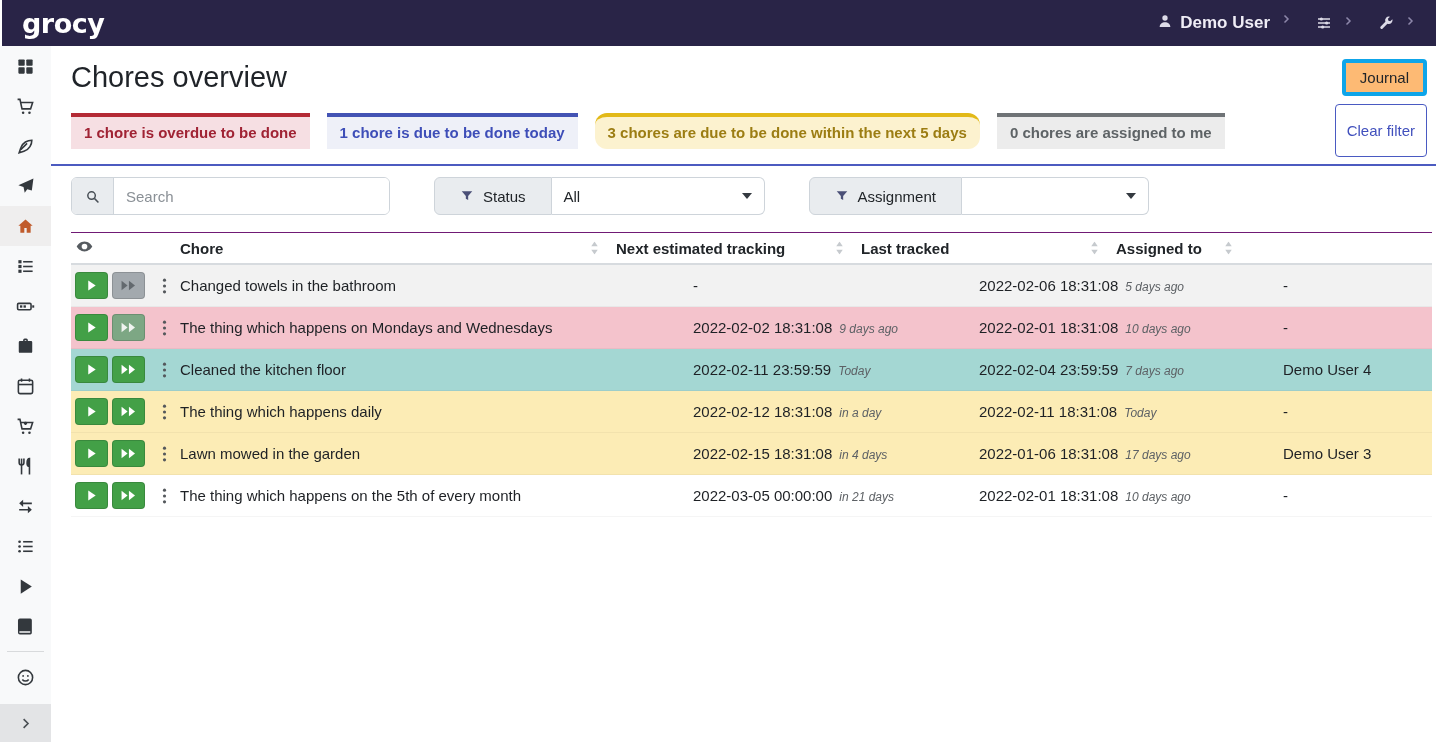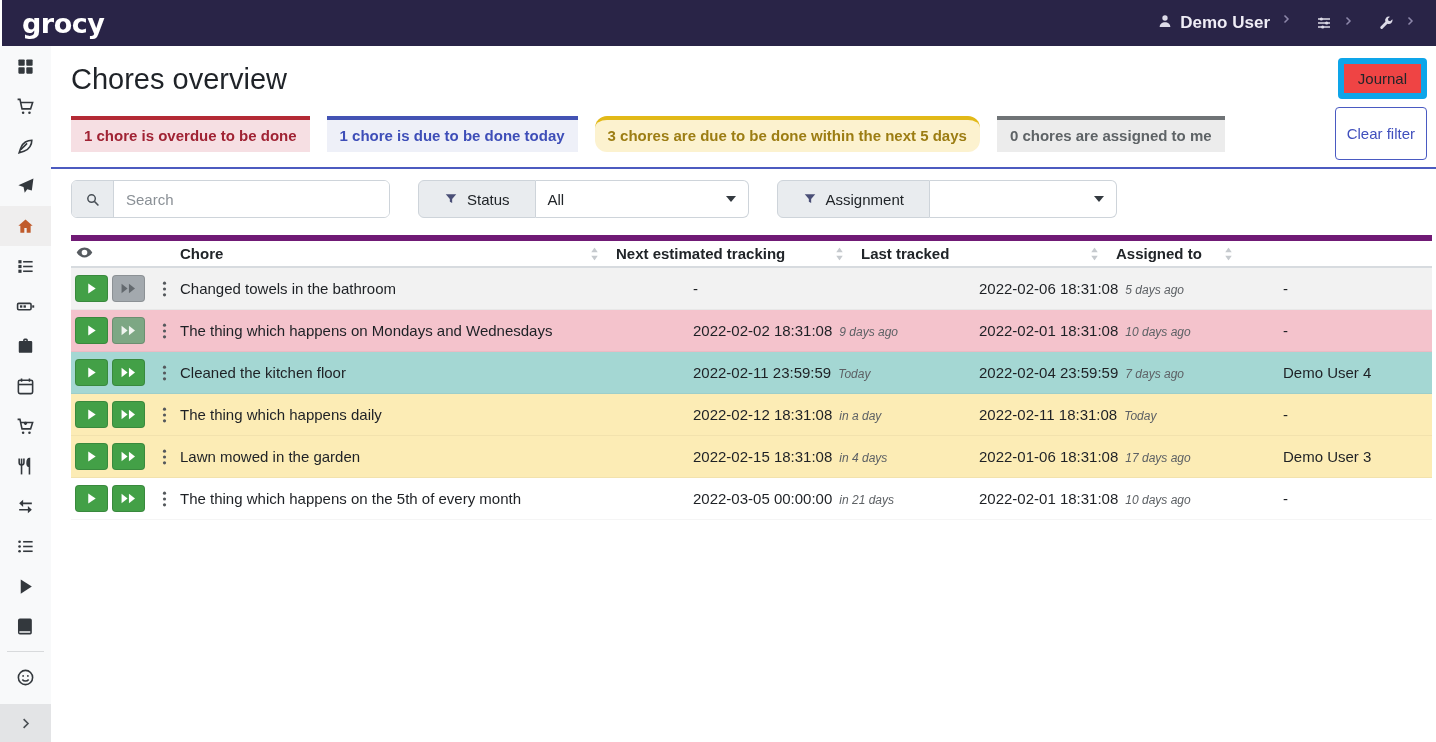--- a/index.html
+++ b/index.html
@@ -25,37 +25,37 @@
   .side-divider { border-top:1px solid #d8dadc; margin:5px 7px; }
   .side-expand { position:absolute; bottom:0; left:0; width:51px; height:38px; background:#e3e4e6;
                  display:flex; align-items:center; justify-content:center; color:#4a4f54; cursor:pointer; }
   .side-expand svg { width:15px; height:15px; }
 
   
   .main { position:absolute; top:46px; left:51px; width:1385px; bottom:0; background:#fff; }
 
   .page-head { display:flex; align-items:center; padding:12px 9px 8px 20px; }
   .page-title { font-size:29px; font-weight:500; color:#1f2328; line-height:38px; }
-  .btn-journal { margin-left:auto; background:#ef4444; border:6px solid #0ea5e9; color:#212529;
+  .btn-journal { margin-left:auto; background:#fdba74; border:4px solid #0ea5e9; color:#212529;
                  border-radius:4px; font-size:15px; padding:6px 14px; cursor:pointer;
                  font-family:"Liberation Sans", sans-serif; }
 
   .chips-row { display:flex; align-items:center; gap:17px; padding:0 9px 7px 20px;
                border-bottom:2px solid #4c5bc0; }
   .chip { border-top:4px solid; padding:7px 13px 8px; font-size:15px; font-weight:700;
           cursor:pointer; white-space:nowrap; }
   .chip-overdue  { background:#f6dfe3; color:#a02334; border-color:#b42a35; }
   .chip-today    { background:#eef0f8; color:#3e4eb8; border-color:#4353b4; }
   .chip-soon     { background:#fcf2cf; color:#9c7d13; border-color:#e2b918;border-radius:12px; }
   .chip-assigned { background:#ececec; color:#5e6366; border-color:#6f7376; }
   .btn-clear { margin-left:auto; background:#fff; border:1px solid #4a5ac2; color:#4150bd;
                border-radius:4px; font-size:15px; padding:17px 11px; cursor:pointer;
                font-family:"Liberation Sans", sans-serif;text-align:center; }
 
-  .filter-row { display:flex; align-items:flex-end; gap:28px; padding:11px 9px 9px 20px; }
+  .filter-row { display:flex; align-items:flex-end; gap:44px; padding:11px 9px 9px 20px; }
   .search-group { display:flex; width:319px; height:38px; border:1px solid #ced4da; border-radius:6px;
                   overflow:hidden; background:#fff; }
   .search-addon { width:42px; background:#e9ecef; border-right:1px solid #ced4da;
                   display:flex; align-items:center; justify-content:center; color:#495057; }
   .search-addon svg { width:15px; height:15px; }
   .search-input { flex:1; border:none; outline:none; padding:0 12px; font-size:15px; color:#212529;
                   font-family:"Liberation Sans", sans-serif; background:#fff; }
   .search-input::placeholder { color:#8a9096; }
 
   .filter-group { display:flex; height:38px; }
@@ -66,21 +66,21 @@
                    border-left:none; border-radius:0 6px 6px 0; padding:0 12px; font-size:15px;
                    background:#fff; cursor:pointer; color:#212529; }
   .sel-status { width:213px; }
   .sel-assign { width:187px; }
   .caret-down { width:0; height:0; border-left:5px solid transparent; border-right:5px solid transparent;
                 border-top:6px solid #343a40; }
 
   
   .table { margin:8px 4px 0 20px; }
   .thead { display:grid; grid-template-columns:107px 430px 245px 255px 134px 1fr; align-items:center;
-           height:33px; border-top:6px solid #701a75; border-bottom:2px solid #d7dbdf; }
+           height:33px; border-top:1px solid #701a75; border-bottom:2px solid #d7dbdf; }
   .th { position:relative; font-size:15px; font-weight:700; color:#212529; padding-left:8px; cursor:pointer; }
   .th-first { padding-left:5px; color:#565b60; }
   .th-first svg { width:17px; height:17px; }
   .th-chore { padding-left:2px; }
   .sort-ic { position:absolute; right:8px; top:50%; transform:translateY(-50%); width:11px; height:13px; }
 
   .trow { display:grid; grid-template-columns:107px 515px 286px 304px 1fr; align-items:center;
           min-height:42px; border-bottom:1px solid rgba(0,0,0,0.04); }
   .row-stripe  { background:#f2f2f2; }
   .row-overdue { background:#f4c3cc; }

